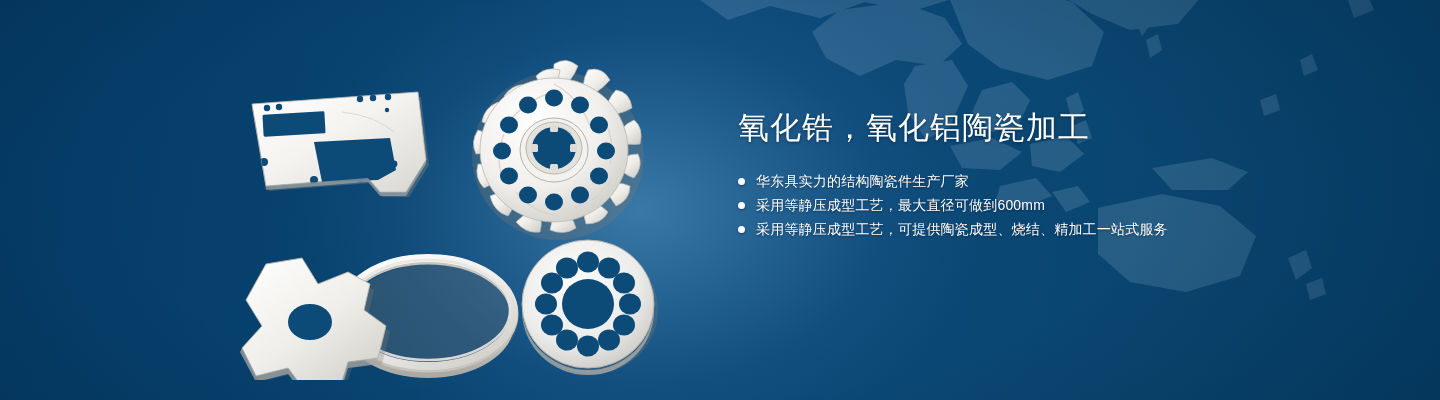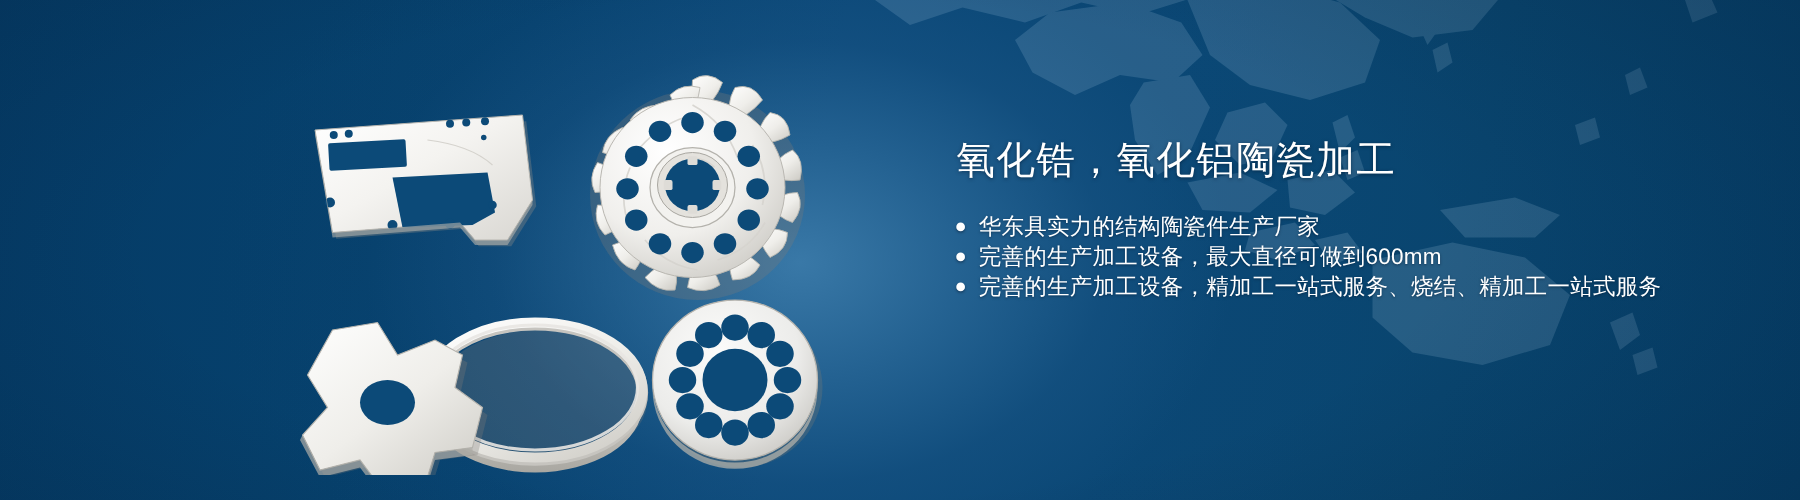--- a/index.html
+++ b/index.html
@@ -37,21 +37,21 @@
   }
   .bg-map{
     position:absolute;
     left:700px;top:-60px;width:760px;height:360px;
     opacity:0.16;
   }
   .bg-map svg{display:block;width:100%;height:100%;}
 
   
   .copy{
-    position:absolute;left:765px;top:108px;width:560px;
+    position:absolute;left:738px;top:108px;width:560px;
   }
   .headline{
     color:#ffffff;
     font-size:31px;
     line-height:40px;
     letter-spacing:1px;
     font-weight:400;
     text-shadow:0 1px 3px rgba(0,18,38,0.55);
     white-space:nowrap;
   }
@@ -66,21 +66,21 @@
   }
   .bullet-dot{
     flex:0 0 auto;
     width:7px;height:7px;border-radius:50%;
     background:#ffffff;
     margin-right:11px;
     box-shadow:0 1px 2px rgba(0,14,30,0.45);
   }
   .bullet-text{
     color:#ffffff;
-    font-size:18px;
+    font-size:14px;
     line-height:23px;
     letter-spacing:0.2px;
     white-space:nowrap;
     text-shadow:0 1px 2px rgba(0,18,38,0.5);
   }
 
   
   .parts{
     position:absolute;left:230px;top:40px;width:460px;height:340px;
   }
@@ -294,22 +294,22 @@
   <div class="copy">
     <div class="headline">氧化锆，氧化铝陶瓷加工</div>
 
     <ul class="bullets">
       <li class="bullet">
         <span class="bullet-dot"></span>
         <span class="bullet-text">华东具实力的结构陶瓷件生产厂家</span>
       </li>
       <li class="bullet">
         <span class="bullet-dot"></span>
-        <span class="bullet-text">完善的生产加工设备，最大直径可做到600mm</span>
+        <span class="bullet-text">采用等静压成型工艺，最大直径可做到600mm</span>
       </li>
       <li class="bullet">
         <span class="bullet-dot"></span>
-        <span class="bullet-text">完善的生产加工设备，精加工一站式服务、烧结、精加工一站式服务</span>
+        <span class="bullet-text">采用等静压成型工艺，可提供陶瓷成型、烧结、精加工一站式服务</span>
       </li>
     </ul>
   </div>
 
 </div>
 
 </body></html>

